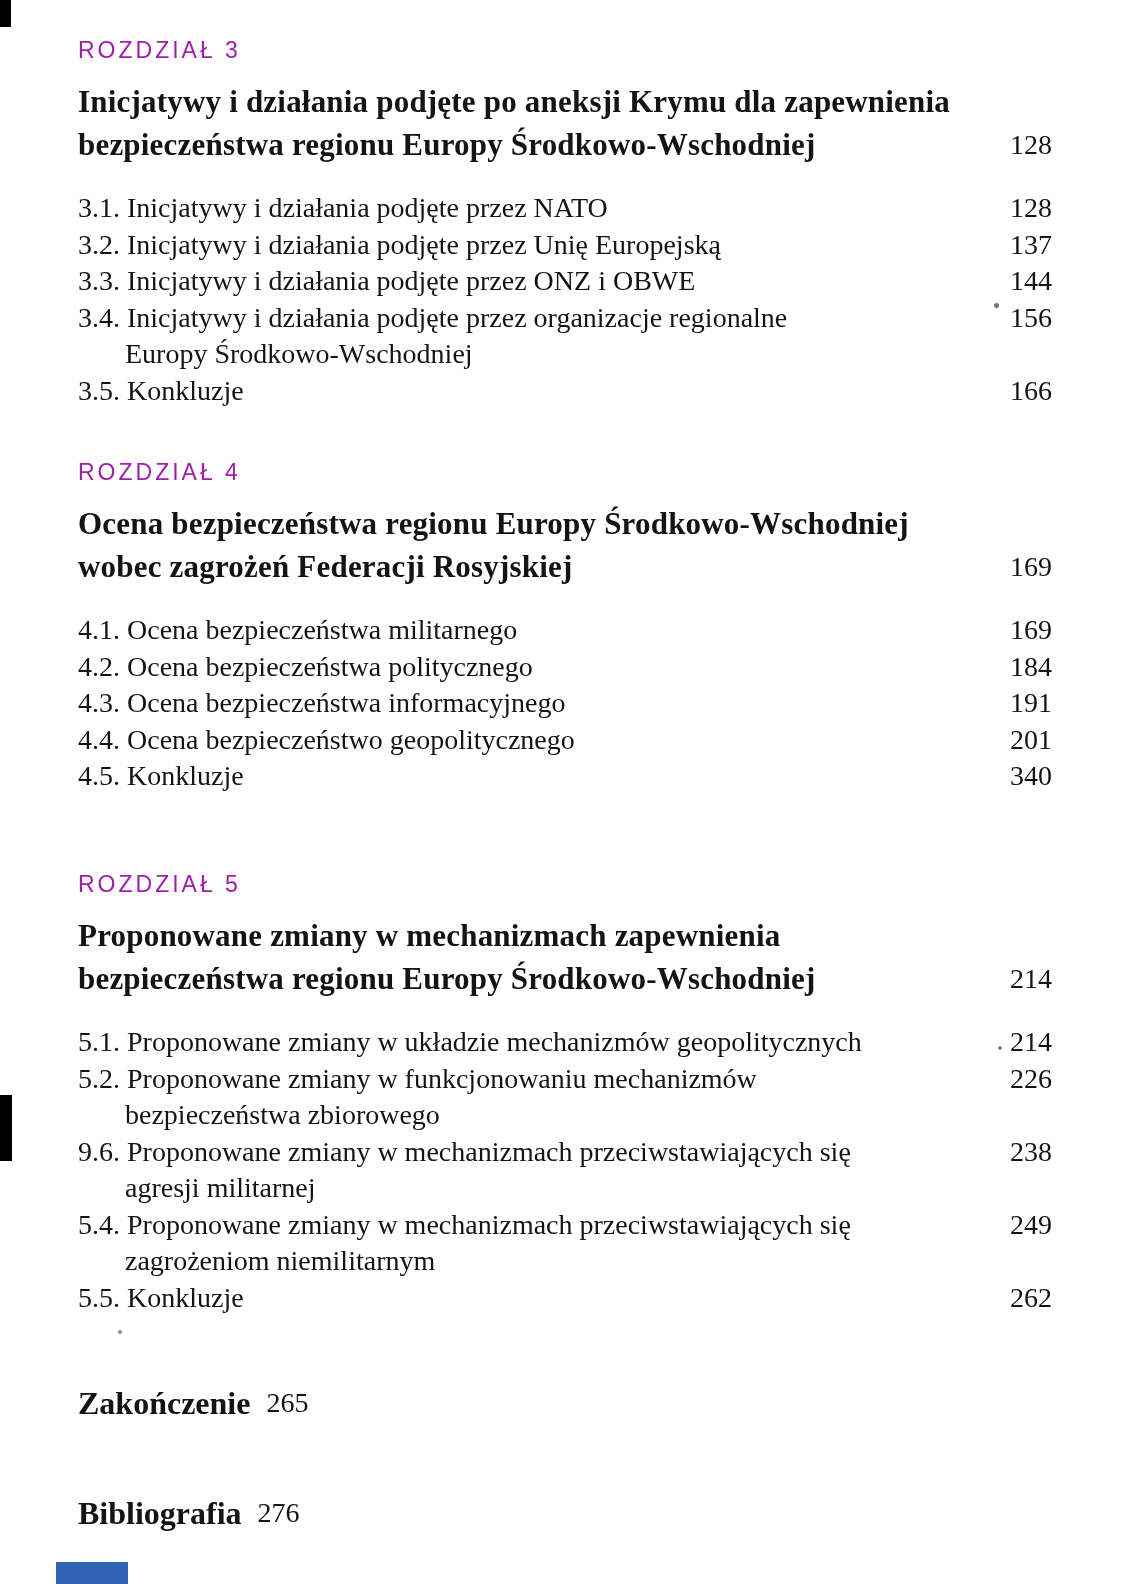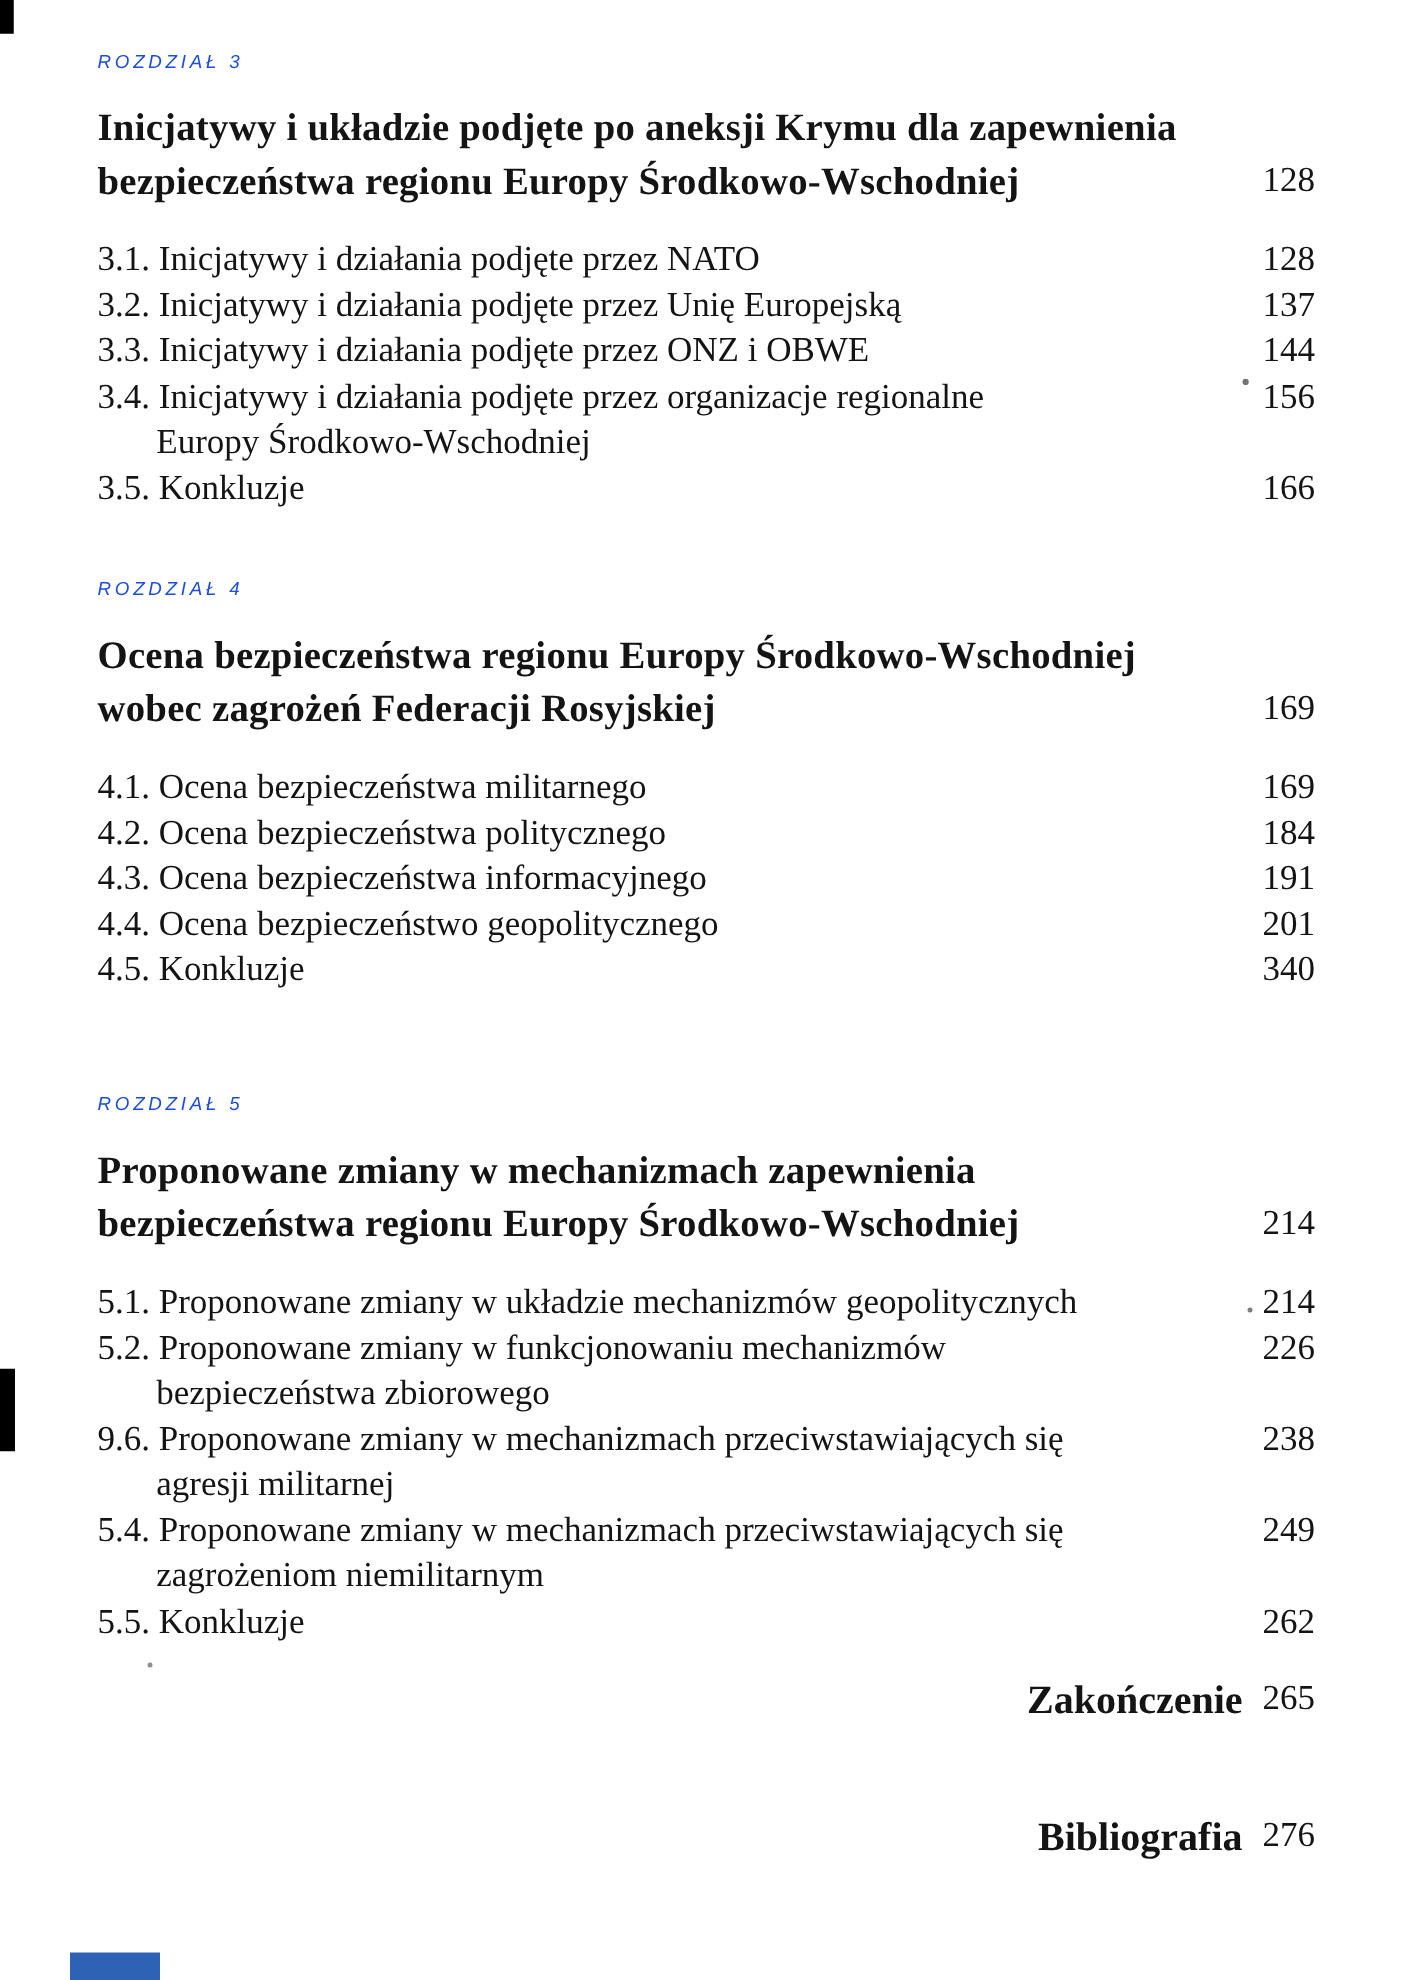--- a/index.html
+++ b/index.html
@@ -9,26 +9,25 @@
     height: 1584px;
     background: #ffffff;
     overflow: hidden;
     color: #141414;
     font-family: "Liberation Serif", "DejaVu Serif", serif;
   }
   .content-block { position: absolute; left: 78px; width: 974px; }
 
   .chapter-label {
     font-family: "Liberation Sans", "DejaVu Sans", sans-serif;
-    font-size: 15px;
+    font-size: 23px;
     line-height: 28px;
     letter-spacing: 3px;
-    color: #1d4ed8;
+    color: #a21caf;
     margin-bottom: 16px;
-    font-style: italic;
   }
   .title-row {
     display: flex;
     justify-content: space-between;
     align-items: flex-end;
     margin-bottom: 24px;
   }
   .chapter-title {
     font-size: 31px;
     font-weight: 700;
@@ -52,40 +51,41 @@
     line-height: 36.5px;
     white-space: nowrap;
     padding-left: 16px;
   }
 
   .back-row {
     position: absolute;
     left: 78px;
     width: 974px;
     display: flex;
-    justify-content: flex-end;
+    justify-content: flex-start;
     align-items: flex-end;
+    margin-top: 44px;
   }
   .back-title { font-size: 32px; font-weight: 700; line-height: 42px; }
   .back-row .pagenum { line-height: 42px; }
 
   
   .bar { position: absolute; }
   .speck { position: absolute; border-radius: 50%; opacity: 0.65; }
 </style>
 </head>
 <body>
 
 <div class="page">
 
   <div class="content-block" style="top:36px;">
     <div class="chapter-label">ROZDZIAŁ 3</div>
     <div class="title-row">
       <div class="chapter-title">
-        <span class="tline">Inicjatywy i układzie podjęte po aneksji Krymu dla zapewnienia</span>
+        <span class="tline">Inicjatywy i działania podjęte po aneksji Krymu dla zapewnienia</span>
         <span class="tline">bezpieczeństwa regionu Europy Środkowo-Wschodniej</span>
       </div>
       <span class="pagenum">128</span>
     </div>
     <div class="entry">
       <div class="entry-lines">
           <span class="eline">3.1. Inicjatywy i działania podjęte przez NATO</span>
         </div>
       <span class="pagenum">128</span>
     </div>

